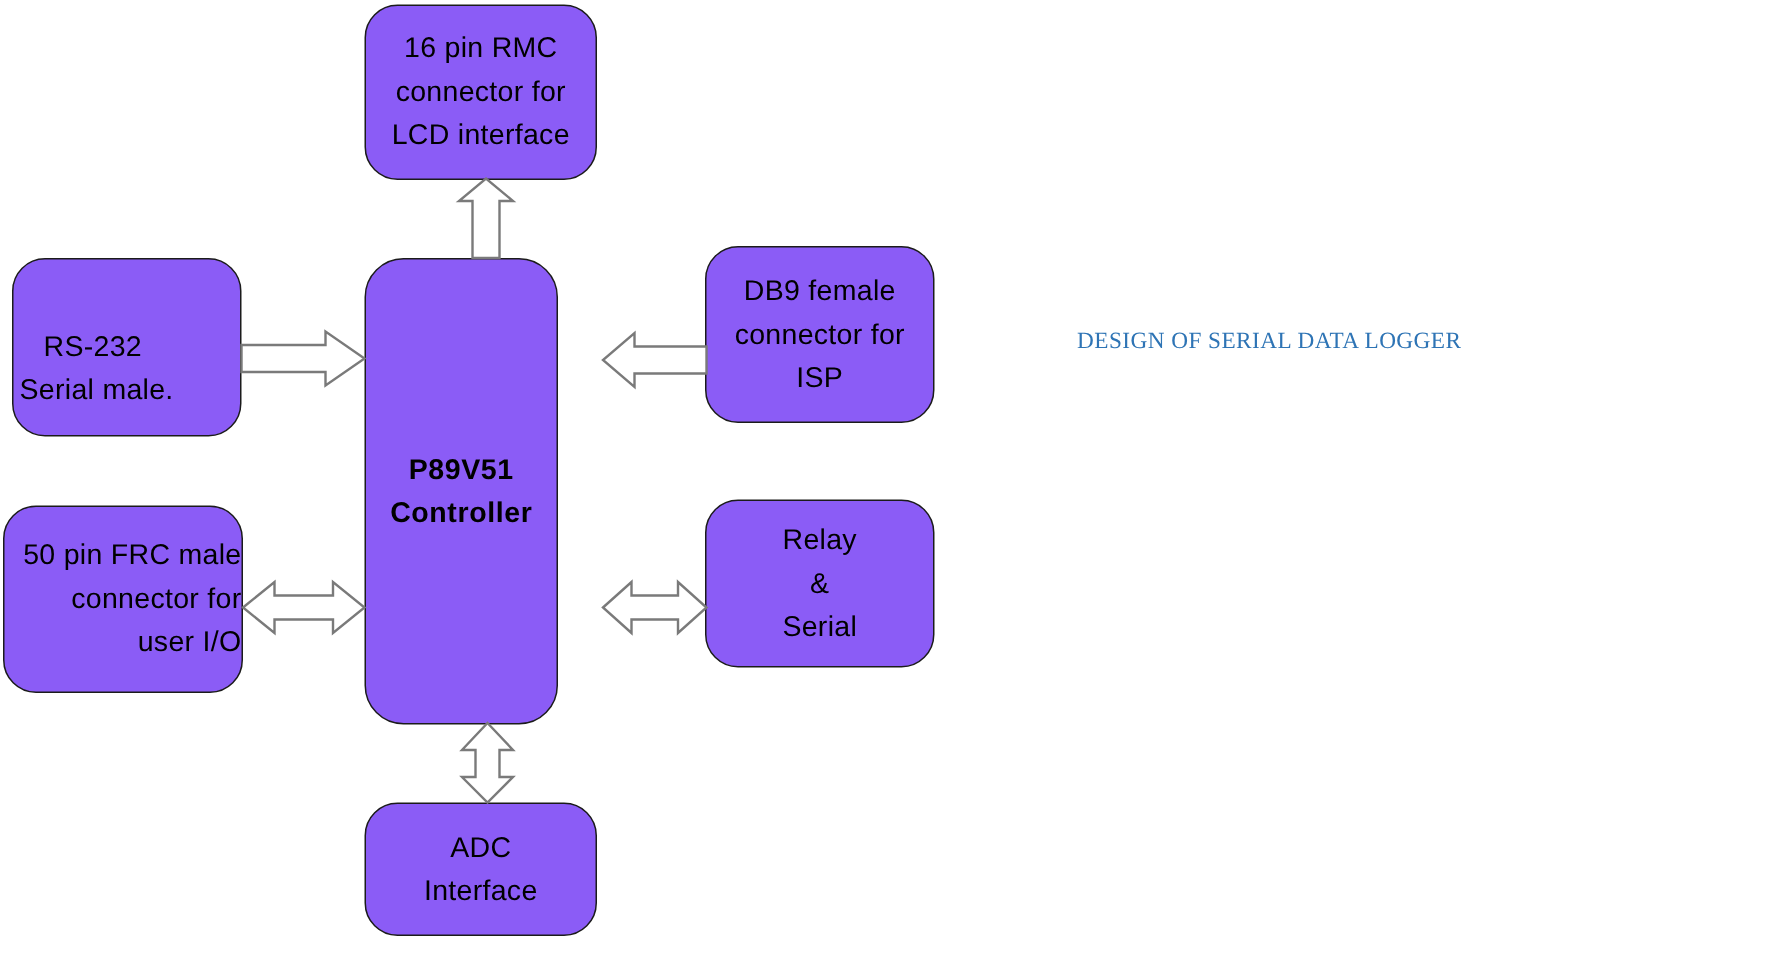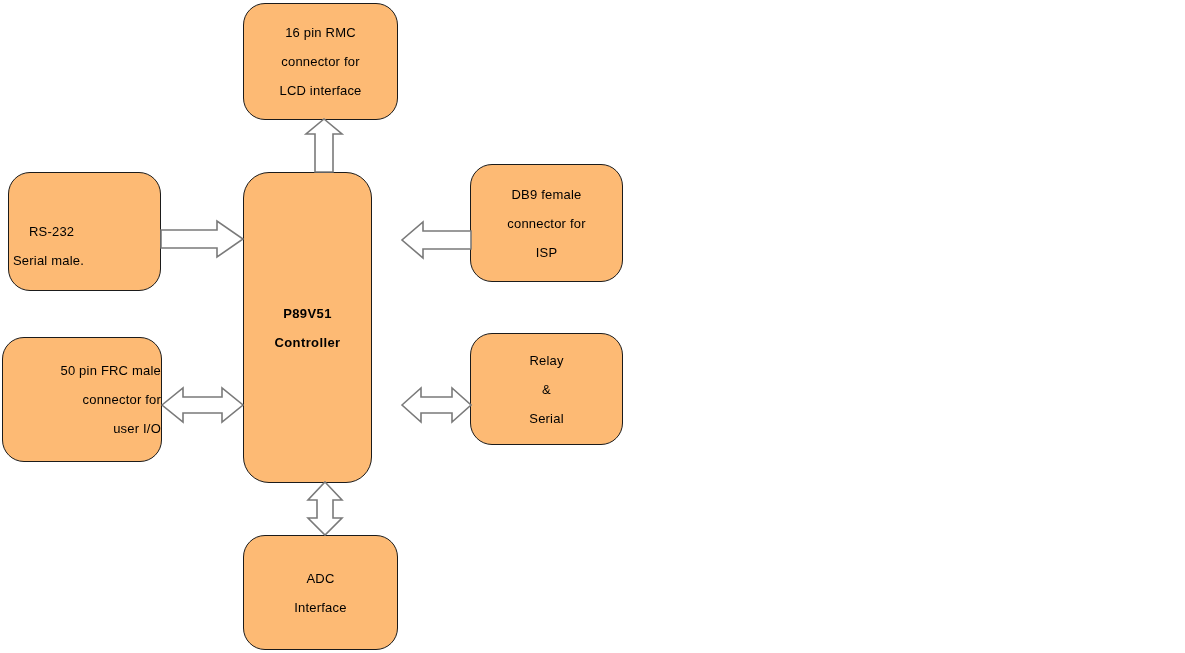--- a/index.html
+++ b/index.html
@@ -11,29 +11,29 @@
     position: relative;
     width: 1185px;
     height: 653px;
     background: #ffffff;
     overflow: hidden;
     font-family: "Liberation Sans", sans-serif;
   }
   .block {
     position: absolute;
     box-sizing: border-box;
-    background: #fdba74;
+    background: #8b5cf6;
     border: 1.2px solid #1b1b1b;
     border-radius: 22px;
     display: flex;
     flex-direction: column;
     align-items: center;
     justify-content: center;
     color: #000000;
-    font-size: 13px;
+    font-size: 19px;
     line-height: 29px;
     letter-spacing: 0.2px;
     white-space: nowrap;
   }
   .block .line {
     display: block;
   }
   .block.left-align {
     align-items: flex-start;
   }
@@ -45,21 +45,21 @@
     letter-spacing: 0.4px;
   }
 
   
   #block-lcd        { left: 243px;  top: 3px;   width: 155px; height: 117px; }
   #block-controller { left: 243px;  top: 172px; width: 129px; height: 311px; border-radius: 26px; }
   #block-rs232      { left: 8px;    top: 172px; width: 153px; height: 119px; }
   #block-db9        { left: 470px;  top: 164px; width: 153px; height: 118px; }
   #block-frc        { left: 2px;    top: 337px; width: 160px; height: 125px; align-items: flex-end; }
   #block-relay      { left: 470px;  top: 333px; width: 153px; height: 112px; }
-  #block-adc        { left: 243px;  top: 535px; width: 155px; height: 115px; }
+  #block-adc        { left: 243px;  top: 535px; width: 155px; height: 89px; }
 
   
   #block-rs232 .line-0 { padding-left: 20px; margin-top: 28px; }
   #block-rs232 .line-1 { padding-left: 4px;  }
 
   
   .arrow {
     position: absolute;
   }
   .arrow svg { display: block; overflow: visible; }
@@ -155,14 +155,15 @@
       <polygon points="1,20 20,3 20,12 51,12 51,3 70,20 51,37 51,28 20,28 20,37" fill="#ffffff" stroke="#7a7a7a" stroke-width="1.6" stroke-linejoin="miter"></polygon>
     </svg>
   </div>
 
   <div class="arrow" id="arrow-controller-adc">
     <svg width="40" height="56" viewBox="0 0 40 56">
       <polygon points="20,1 37,19 28,19 28,37 37,37 20,54 3,37 12,37 12,19 3,19" fill="#ffffff" stroke="#7a7a7a" stroke-width="1.6" stroke-linejoin="miter"></polygon>
     </svg>
   </div>
 
+  <div id="diagram-title">DESIGN OF SERIAL DATA LOGGER</div>
 
 </div>
 
 </body></html>

